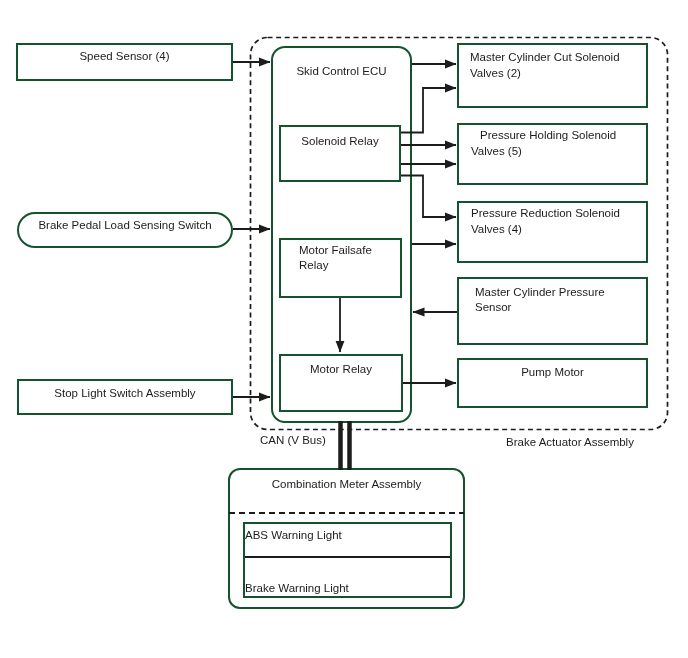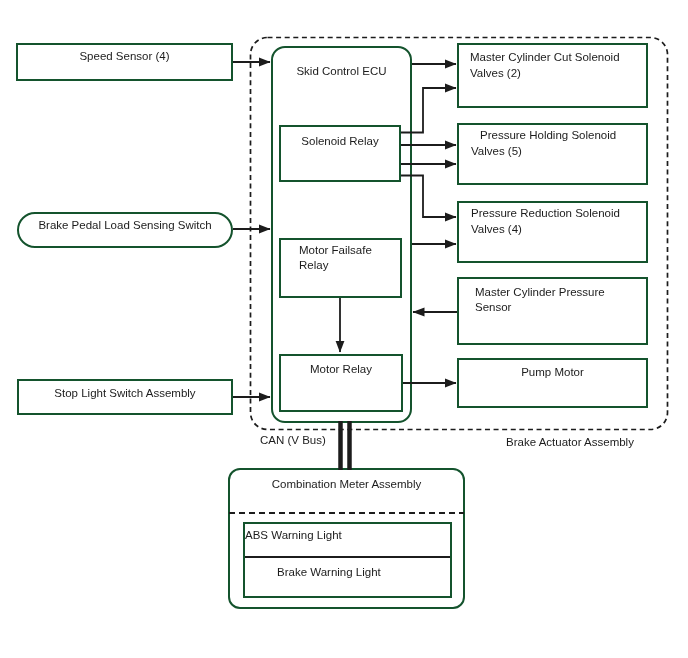--- a/index.html
+++ b/index.html
@@ -33,21 +33,21 @@
   #mccut .blk{width:168px;}
   #phold .blk{width:152px;text-indent:9px;}
   #pred  .blk{width:158px;}
   #mcps  .blk{width:142px;}
   #mfr   .blk{width:84px;}
   
   #meter {left:228px;top:468px;width:237px;height:141px;border-radius:12px;padding-top:6px;}
   #meter-inner{left:243px;top:522px;width:209px;height:76px;padding:0;}
   .cell{box-sizing:border-box;height:34px;padding-top:3px;}
   .cell-top{border-bottom:2px solid #1c1c1c;}
-  .cell-bottom{padding-top:6px;margin-left:32px;}
+  .cell-bottom{padding-top:22px;}
   
   .flabel{position:absolute;background:transparent;}
   #can-label{left:260px;top:434px;width:90px;}
   #baa-label{left:470px;top:436px;width:200px;text-align:center;}
   svg.wires{position:absolute;left:0;top:0;pointer-events:none;}
 </style>
 </head>
 <body>
 
 <div class="stage">

